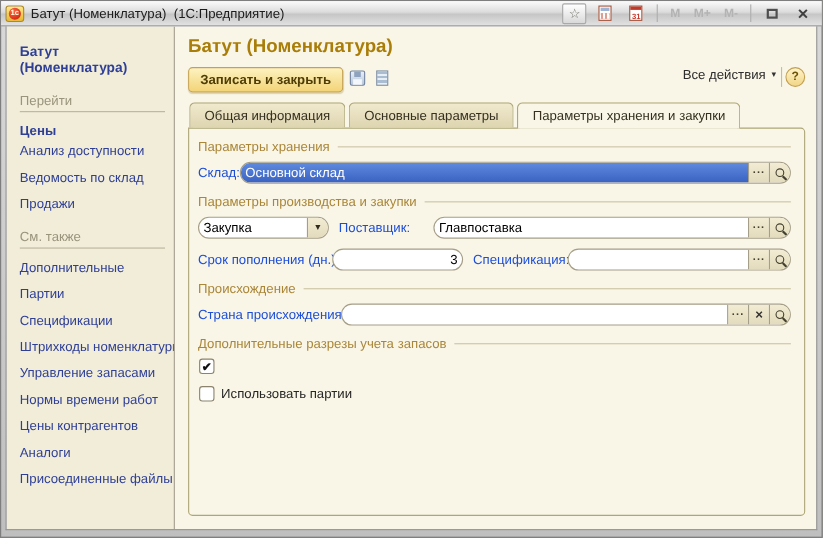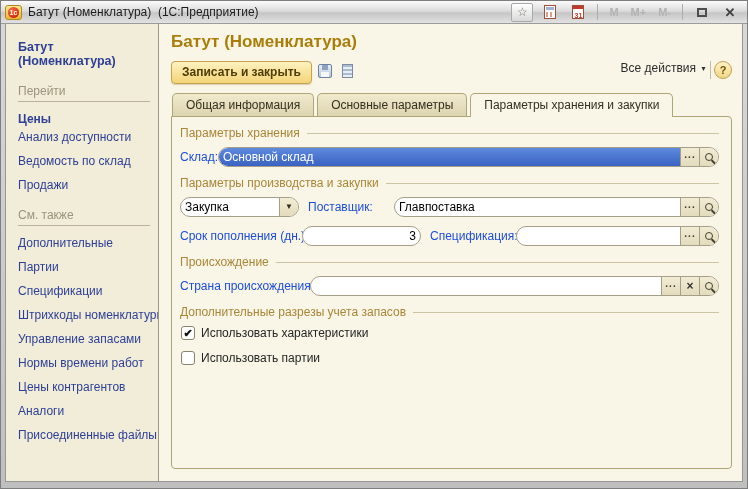--- a/index.html
+++ b/index.html
@@ -266,21 +266,20 @@
               </span>
             <span class="fbtn">
                 <span class="lens"></span>
               </span>
           </span>
         </div>
 
         <div class="sect-hd">Дополнительные разрезы учета запасов</div>
         <div class="cbrow">
           <span class="cbox">✔</span>
-          <span class="cblbl">Использовать характеристики</span>
         </div>
         <div class="cbrow">
           <span class="cbox"></span>
           <span class="cblbl">Использовать партии</span>
         </div>
 
       </div>
     </div>
   </div>
 </div>

